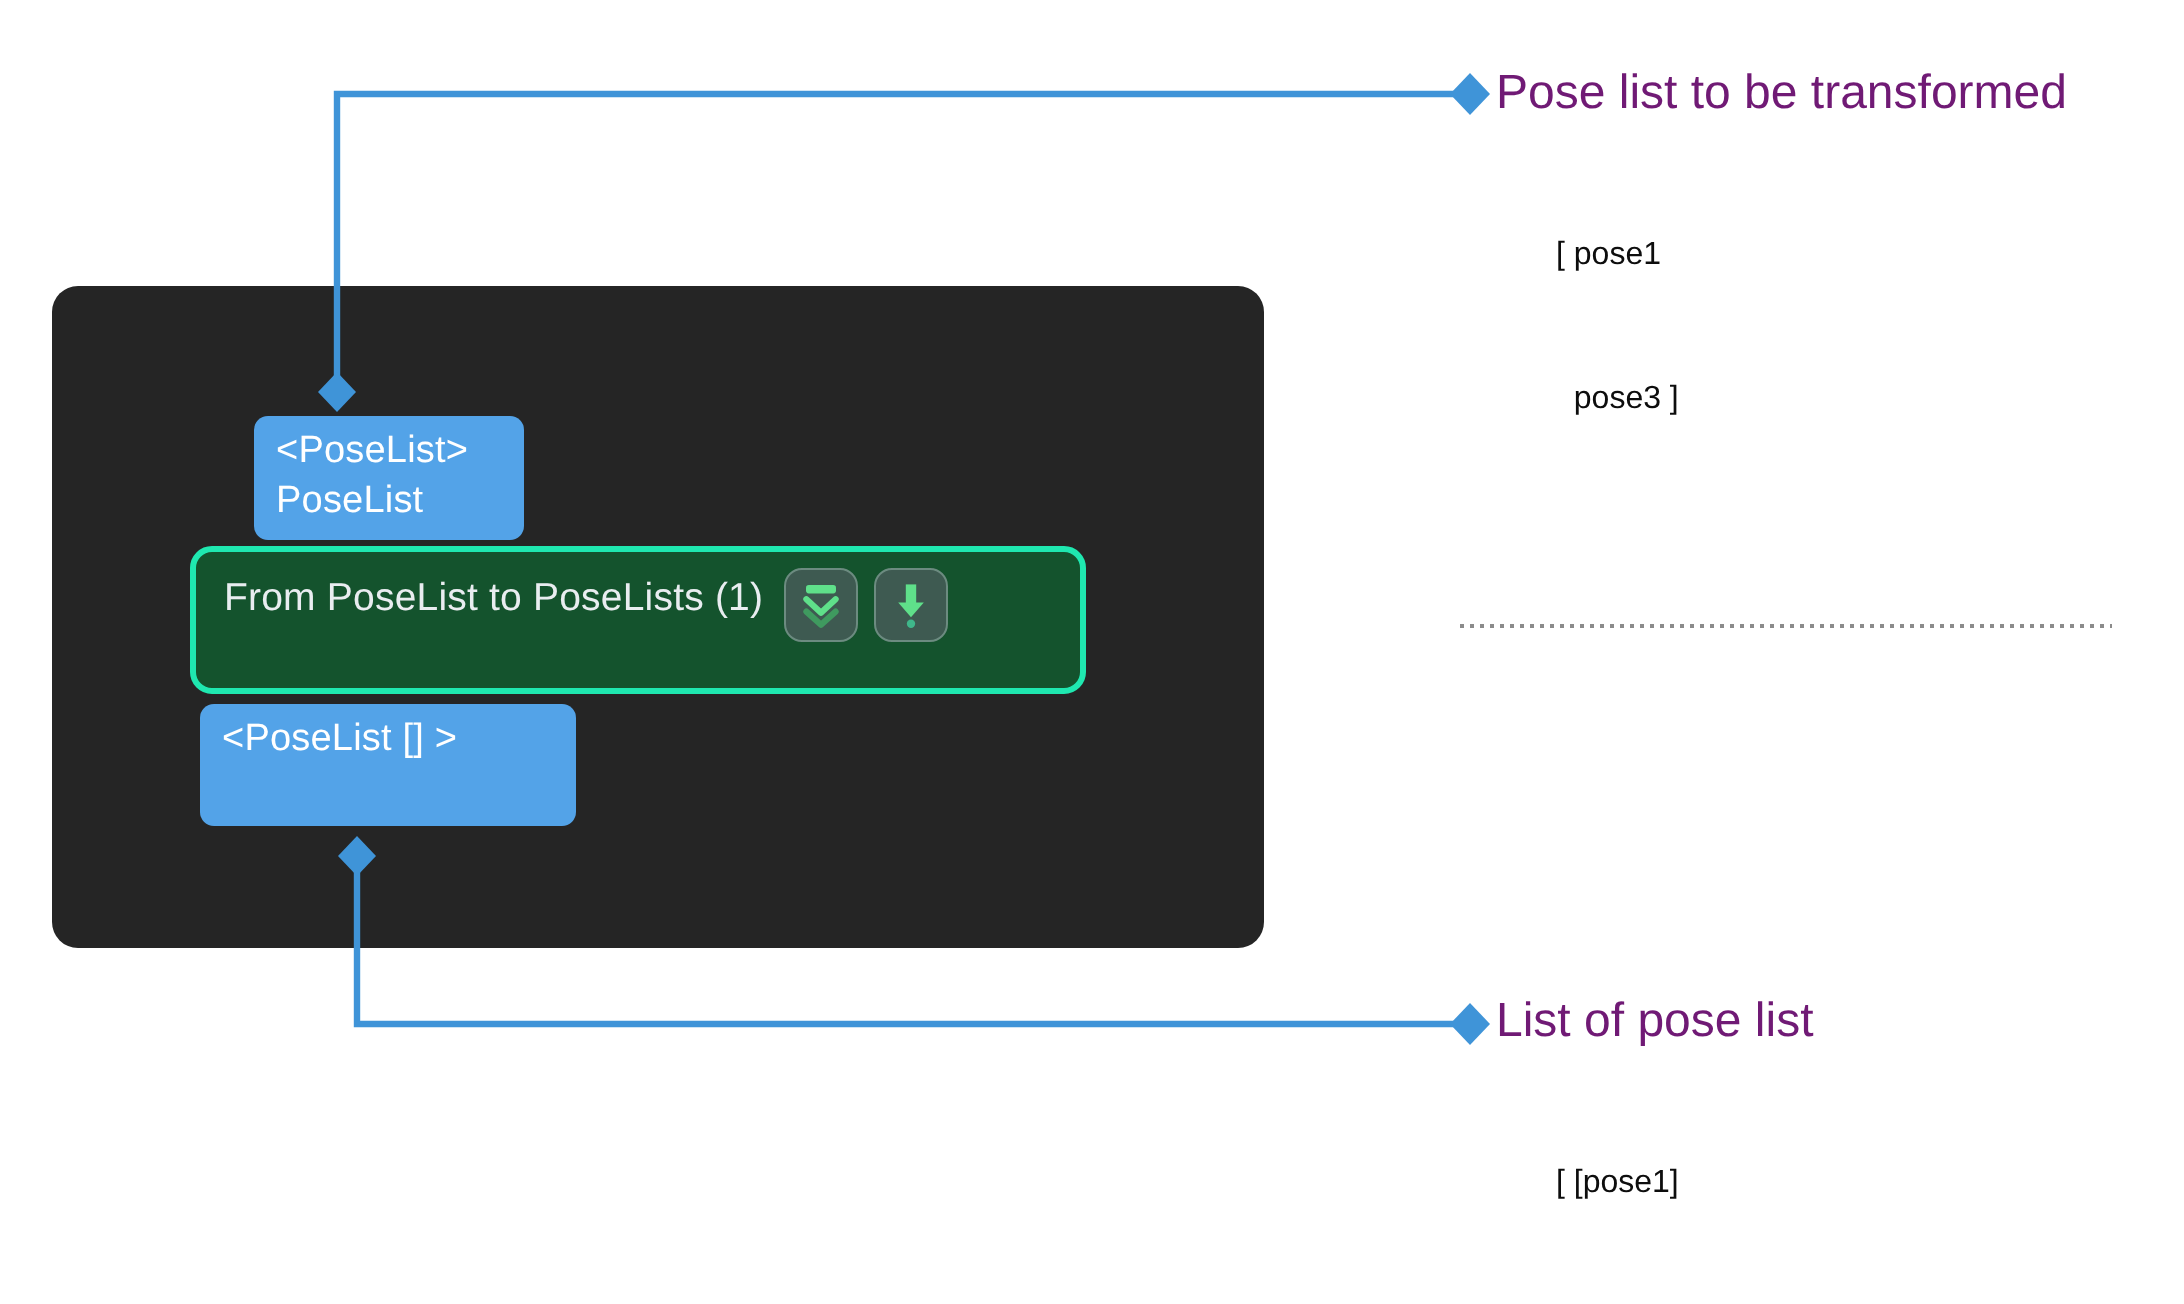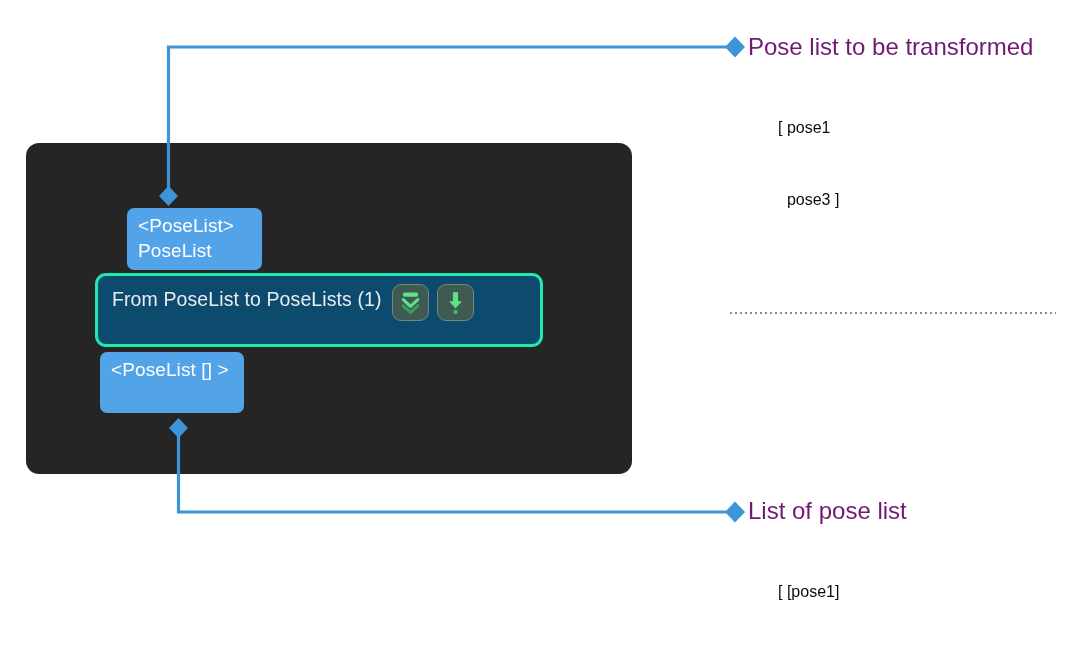--- a/index.html
+++ b/index.html
@@ -70,35 +70,35 @@
     left: 5px;
     top: 0px;
     width: 135px;
     height: 62px;
     margin-left: 27px;
   }
   #output-port-box {
     position: absolute;
     left: 5px;
     top: 144px;
-    width: 144px;
+    width: 188px;
     height: 61px;
   }
   .port-line {
     display: block;
   }
 
   
   #process-node {
     position: absolute;
     left: 0px;
     top: 65px;
     width: 448px;
     height: 74px;
-    background: #0c4a6e;
+    background: #14532d;
     border: 3px solid #1fe8b0;
     border-radius: 11px;
     box-sizing: border-box;
     display: flex;
     align-items: flex-start;
   }
   #process-node-label {
     color: #e9edf0;
     font-size: 19.5px;
     line-height: 22px;

